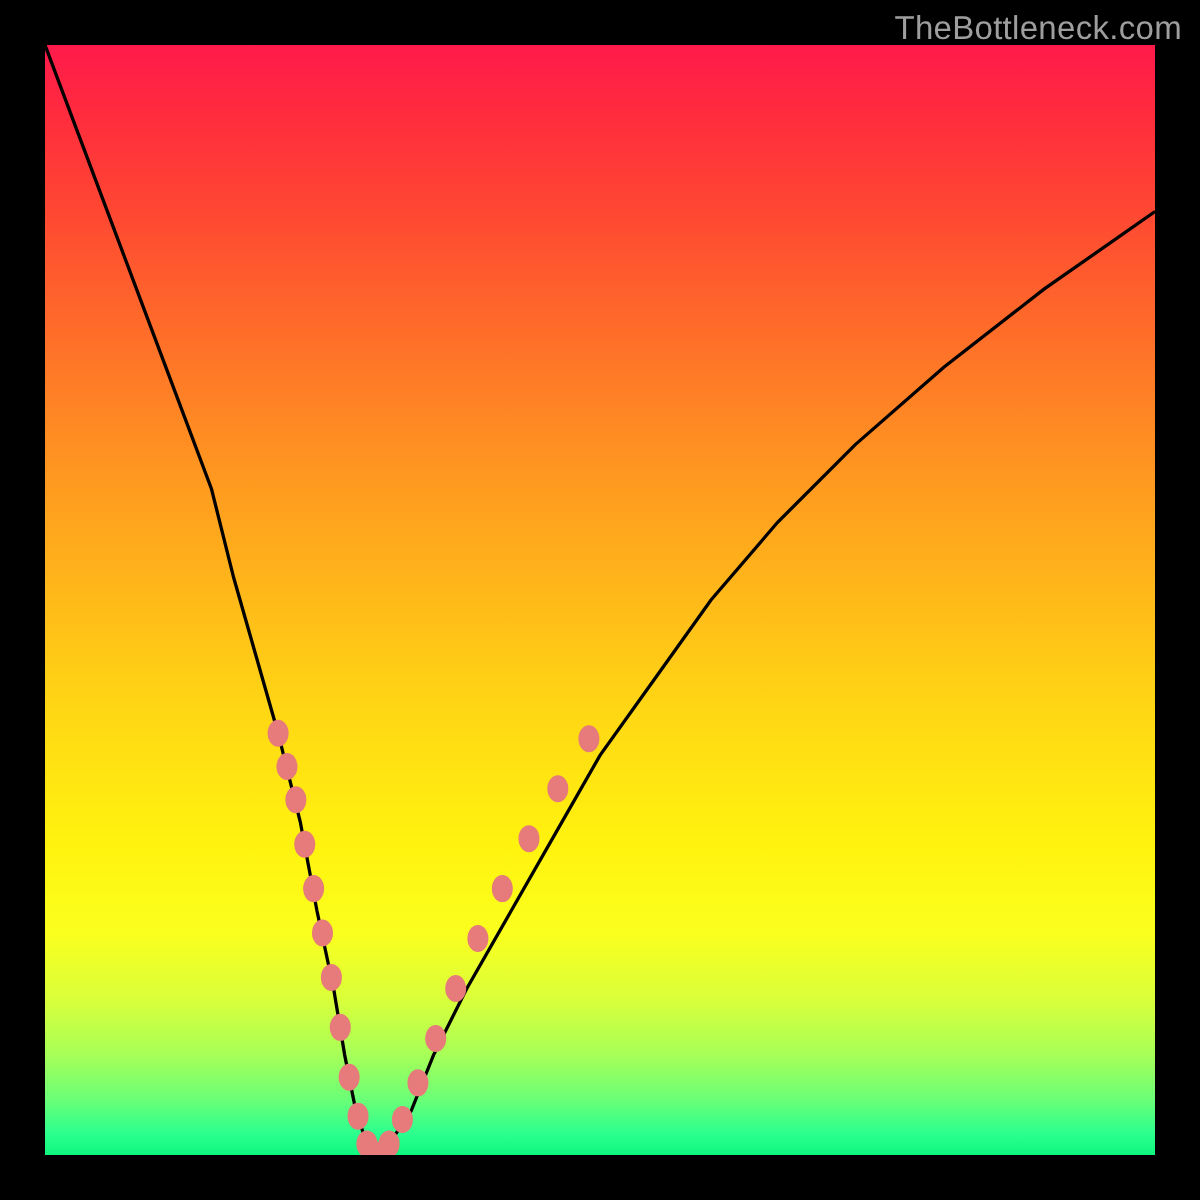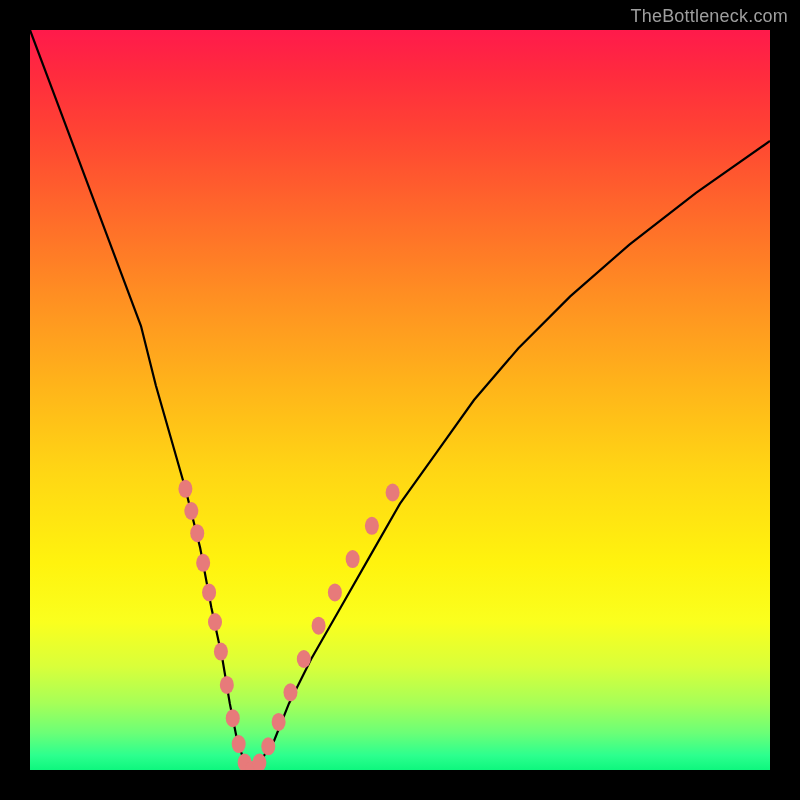--- a/index.html
+++ b/index.html
@@ -37,21 +37,21 @@
       #a6ff58 91%,
       #6bff77 95%,
       #2dff8e 98%,
       #0ef77e 100%);
   }
   .watermark {
     position: absolute;
     top: 6px;
     right: 12px;
     color: #9e9e9e;
-    font-size: 18px;
+    font-size: 22px;
     font-weight: 500;
     letter-spacing: 0.2px;
     user-select: none;
   }
   svg.curves {
     position: absolute;
     inset: 0;
     width: 740px;
     height: 740px;
   }

